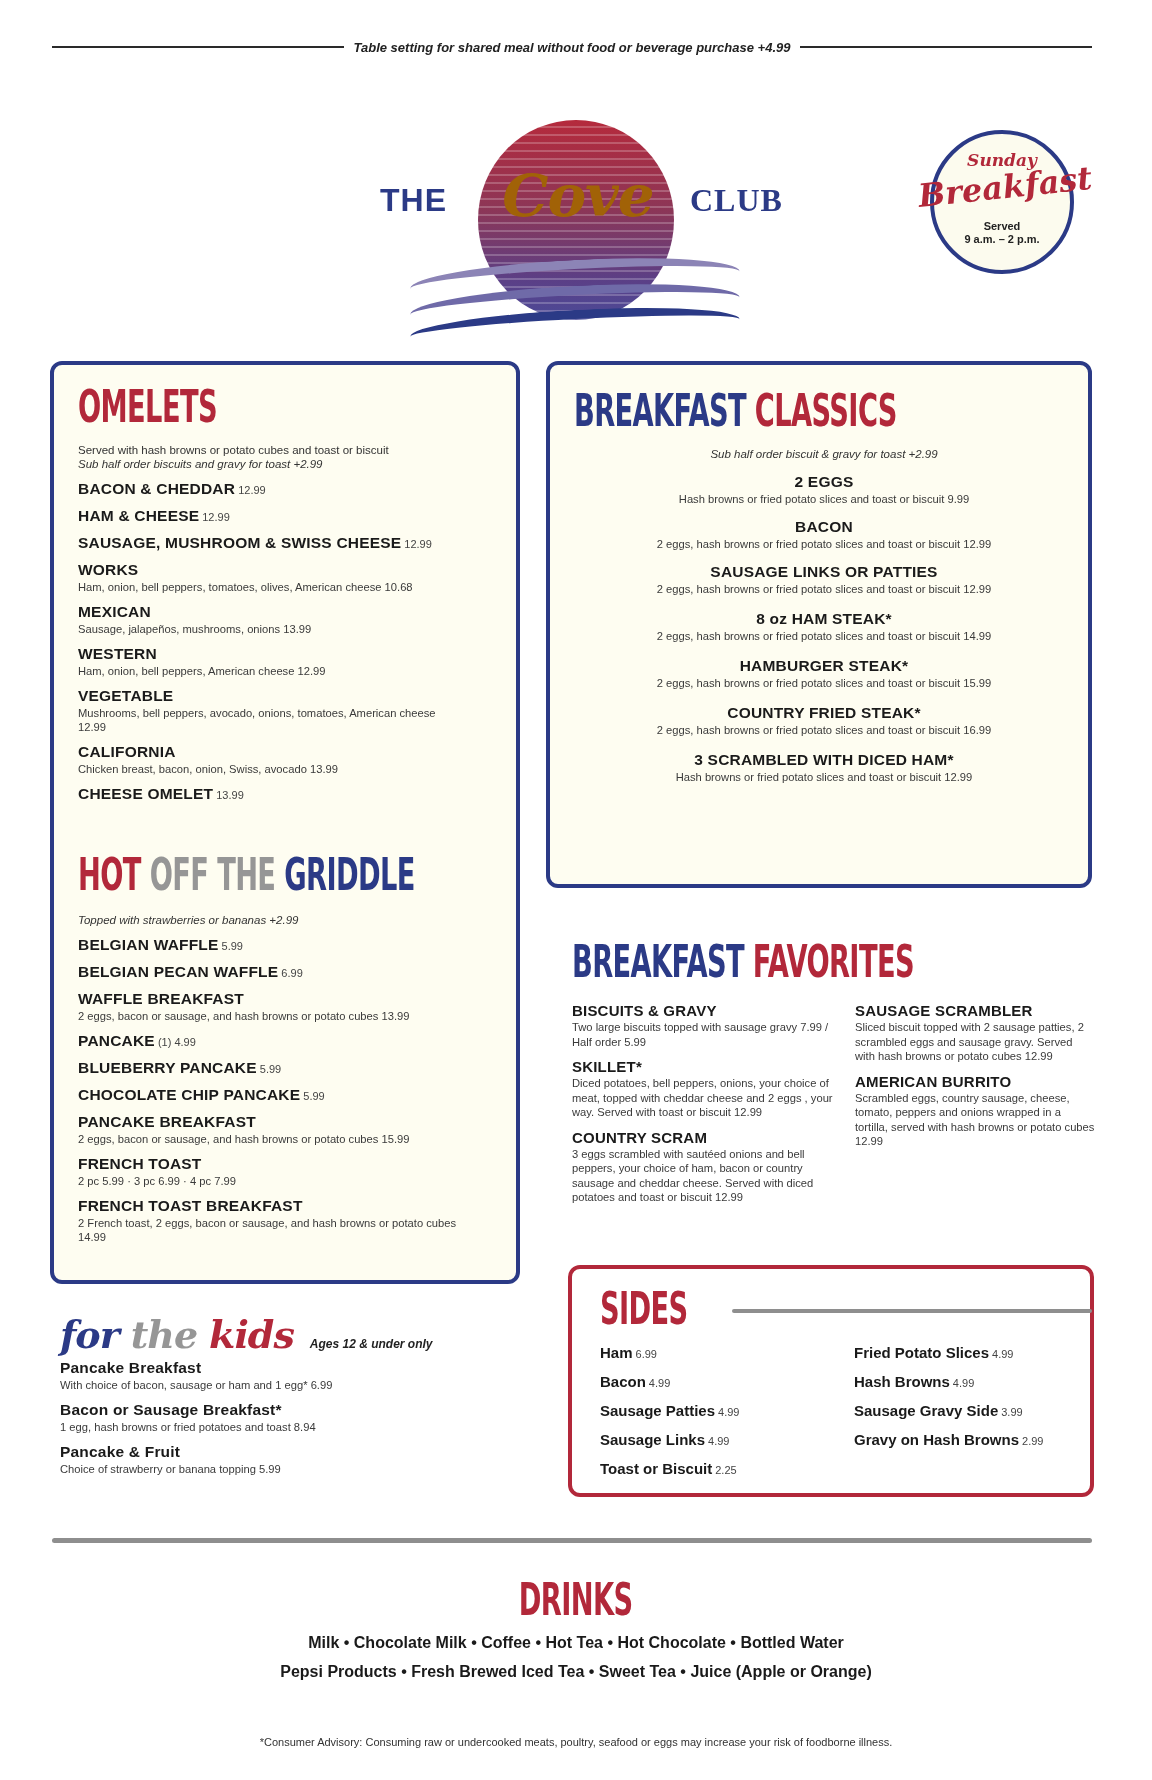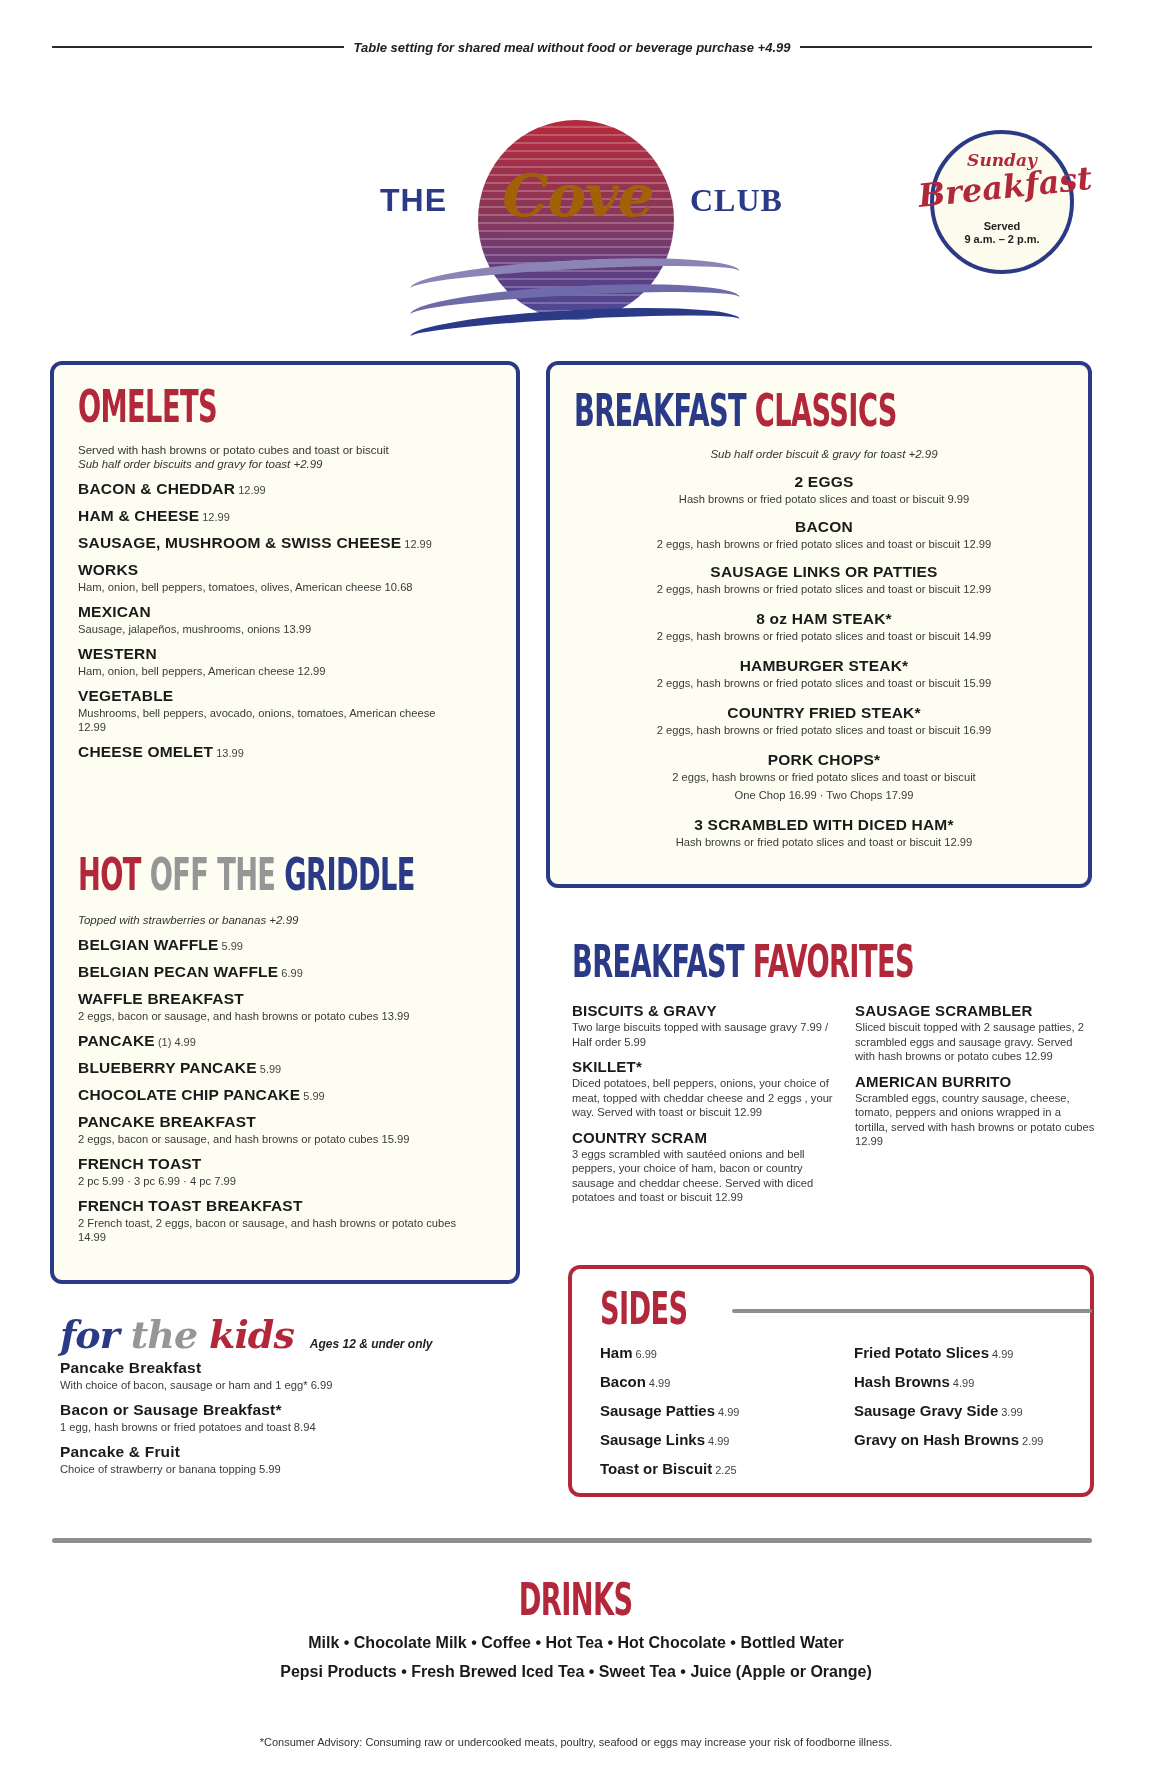--- a/index.html
+++ b/index.html
@@ -120,20 +120,24 @@
           <div class="desc">Sausage, jalapeños, mushrooms, onions 13.99</div>
         </div>
       <div class="item">
           <div class="name">WESTERN</div>
           <div class="desc">Ham, onion, bell peppers, American cheese 12.99</div>
         </div>
       <div class="item">
           <div class="name">VEGETABLE</div>
           <div class="desc" style="width:380px;">Mushrooms, bell peppers, avocado, onions, tomatoes, American cheese 12.99</div>
         </div>
+      <div class="item">
+          <div class="name">CALIFORNIA</div>
+          <div class="desc">Chicken breast, bacon, onion, Swiss, avocado 13.99</div>
+        </div>
       <div class="item"><span class="name">CHEESE OMELET</span><span class="price">13.99</span></div>
     </div>
   </div>
 
   <div class="sec" style="left:24px; top:488px; width:420px;">
     <div class="hdr">
       <span class="red">HOT</span>
       <span class="grey">OFF THE</span>
       <span class="blue">GRIDDLE</span>
     </div>
@@ -185,25 +189,20 @@
         <div class="name">8 oz HAM STEAK*</div>
         <div class="desc">2 eggs, hash browns or fried potato slices and toast or biscuit 14.99</div>
       </div>
     <div class="item" style="margin-top:14px;">
         <div class="name">HAMBURGER STEAK*</div>
         <div class="desc">2 eggs, hash browns or fried potato slices and toast or biscuit 15.99</div>
       </div>
     <div class="item" style="margin-top:14px;">
         <div class="name">COUNTRY FRIED STEAK*</div>
         <div class="desc">2 eggs, hash browns or fried potato slices and toast or biscuit 16.99</div>
-      </div>
-    <div class="item" style="margin-top:14px;">
-        <div class="name">PORK CHOPS*</div>
-        <div class="desc">2 eggs, hash browns or fried potato slices and toast or biscuit</div>
-        <div class="desc" style="margin-top:4px;">One Chop 16.99 · Two Chops 17.99</div>
       </div>
     <div class="item" style="margin-top:14px;">
         <div class="name">3 SCRAMBLED WITH DICED HAM*</div>
         <div class="desc">Hash browns or fried potato slices and toast or biscuit 12.99</div>
       </div>
   </div>
 </div>
 
 <div class="sec" style="left:572px; top:940px; width:520px;">
   <div class="hdr">

